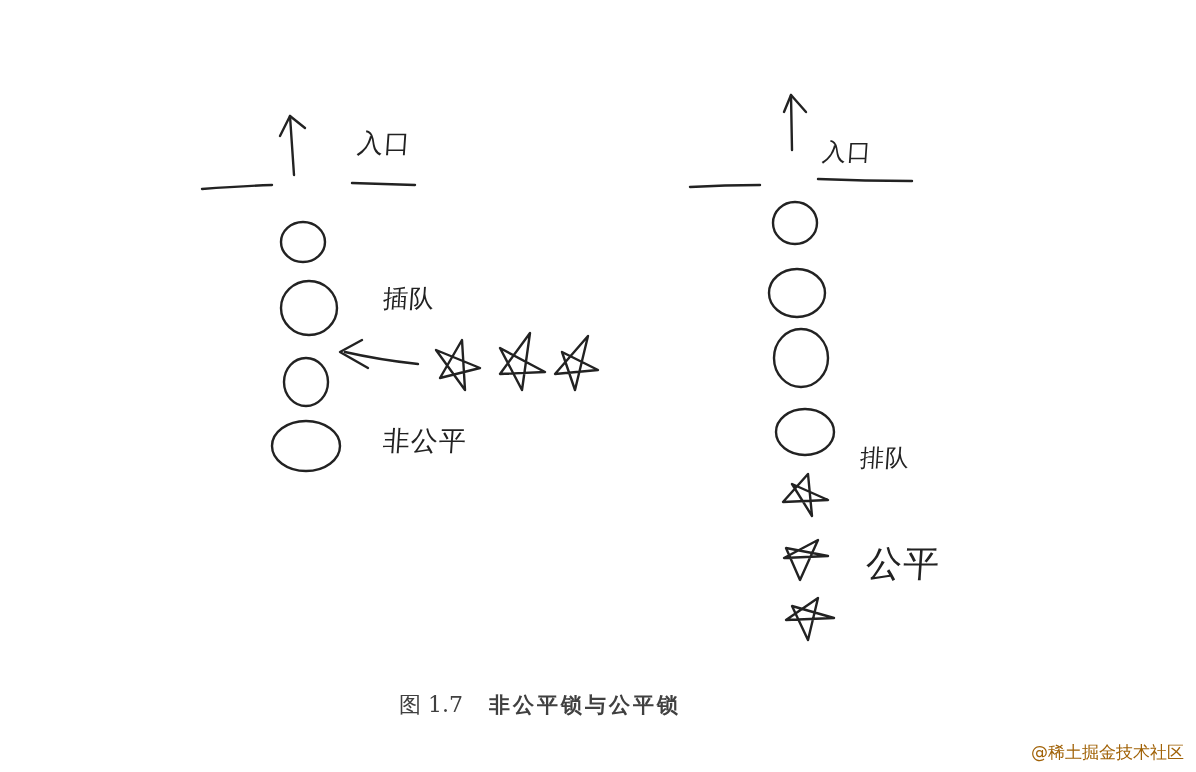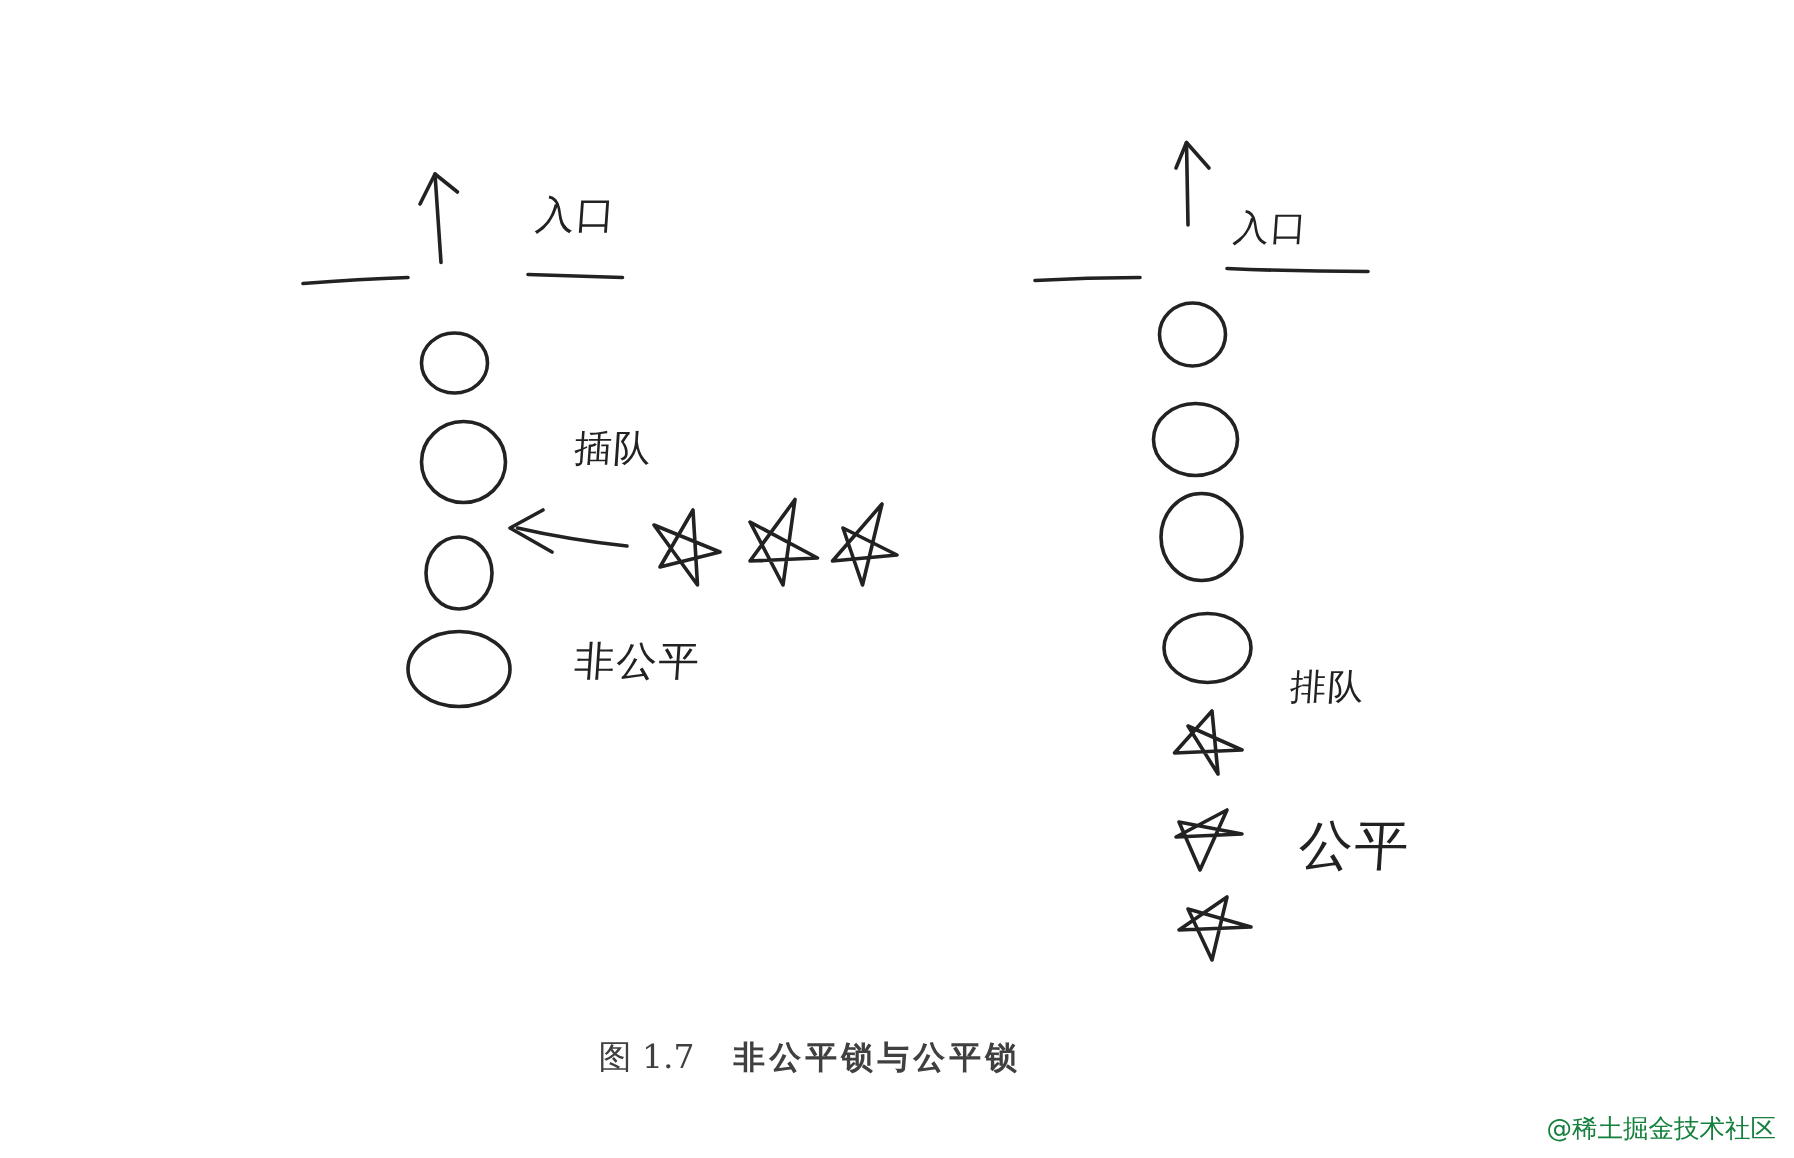--- a/index.html
+++ b/index.html
@@ -2,21 +2,21 @@
 <html><head>
 <meta charset="utf-8">
 <style>
   html, body { margin:0; padding:0; background:#ffffff; }
   body { width:1196px; height:772px; position:relative; overflow:hidden; font-family:"DejaVu Sans", sans-serif; }
   svg.sketch { position:absolute; left:0; top:0; }
   .hand { position:absolute; font-family:"DejaVu Sans", sans-serif; color:#222; font-weight:normal; letter-spacing:1px; transform:skewX(-4deg); }
   .caption { position:absolute; left:399px; top:690px; font-family:"DejaVu Serif", serif; font-size:22px; color:#404040; white-space:nowrap; }
   .caption .num { margin-right:26px; }
   .caption .txt { font-family:"DejaVu Sans", sans-serif; font-weight:bold; letter-spacing:3px; font-size:21px; }
-  .watermark { position:absolute; right:12px; top:741px; font-size:17px; color:#15803d; font-family:"DejaVu Sans", sans-serif; }
+  .watermark { position:absolute; right:12px; top:741px; font-size:17px; color:#a16207; font-family:"DejaVu Sans", sans-serif; }
 </style>
 </head>
 <body>
 
 <svg class="sketch" width="1196" height="772" viewBox="0 0 1196 772" fill="none" stroke="#222" stroke-width="2.4" stroke-linecap="round" stroke-linejoin="round">
 
   <g>
     <path d="M202 189 Q240 186 272 185"></path>
     <path d="M352 183 Q385 184 415 185"></path>
     <g>

